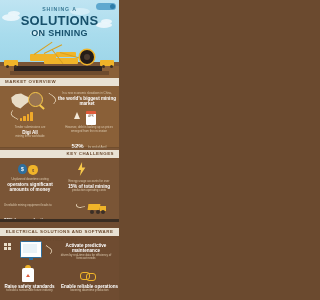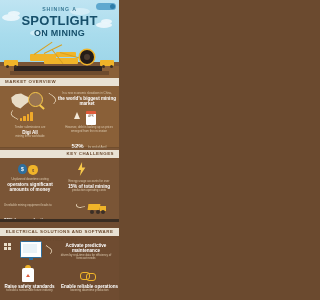--- a/index.html
+++ b/index.html
@@ -122,22 +122,22 @@
     <div class="cloud c4"></div>
     <div class="cloud c5"></div>
     <div class="cloud c6"></div>
 
     <div class="logo">
       <div class="dot"></div>
     </div>
 
     <div class="title-wrap">
       <div class="kicker">SHINING A</div>
-      <div class="t1">SPOTLIGHT</div>
-      <div class="t2">ON MINING</div>
+      <div class="t1">SOLUTIONS</div>
+      <div class="t2">ON SHINING</div>
     </div>
   </div>
 
   <div class="hero">
     <div class="ground"></div>
     <div class="pit"></div>
     <div class="pit2"></div>
 
     <div class="mach m1"></div>
     <div class="mach m2"></div>

